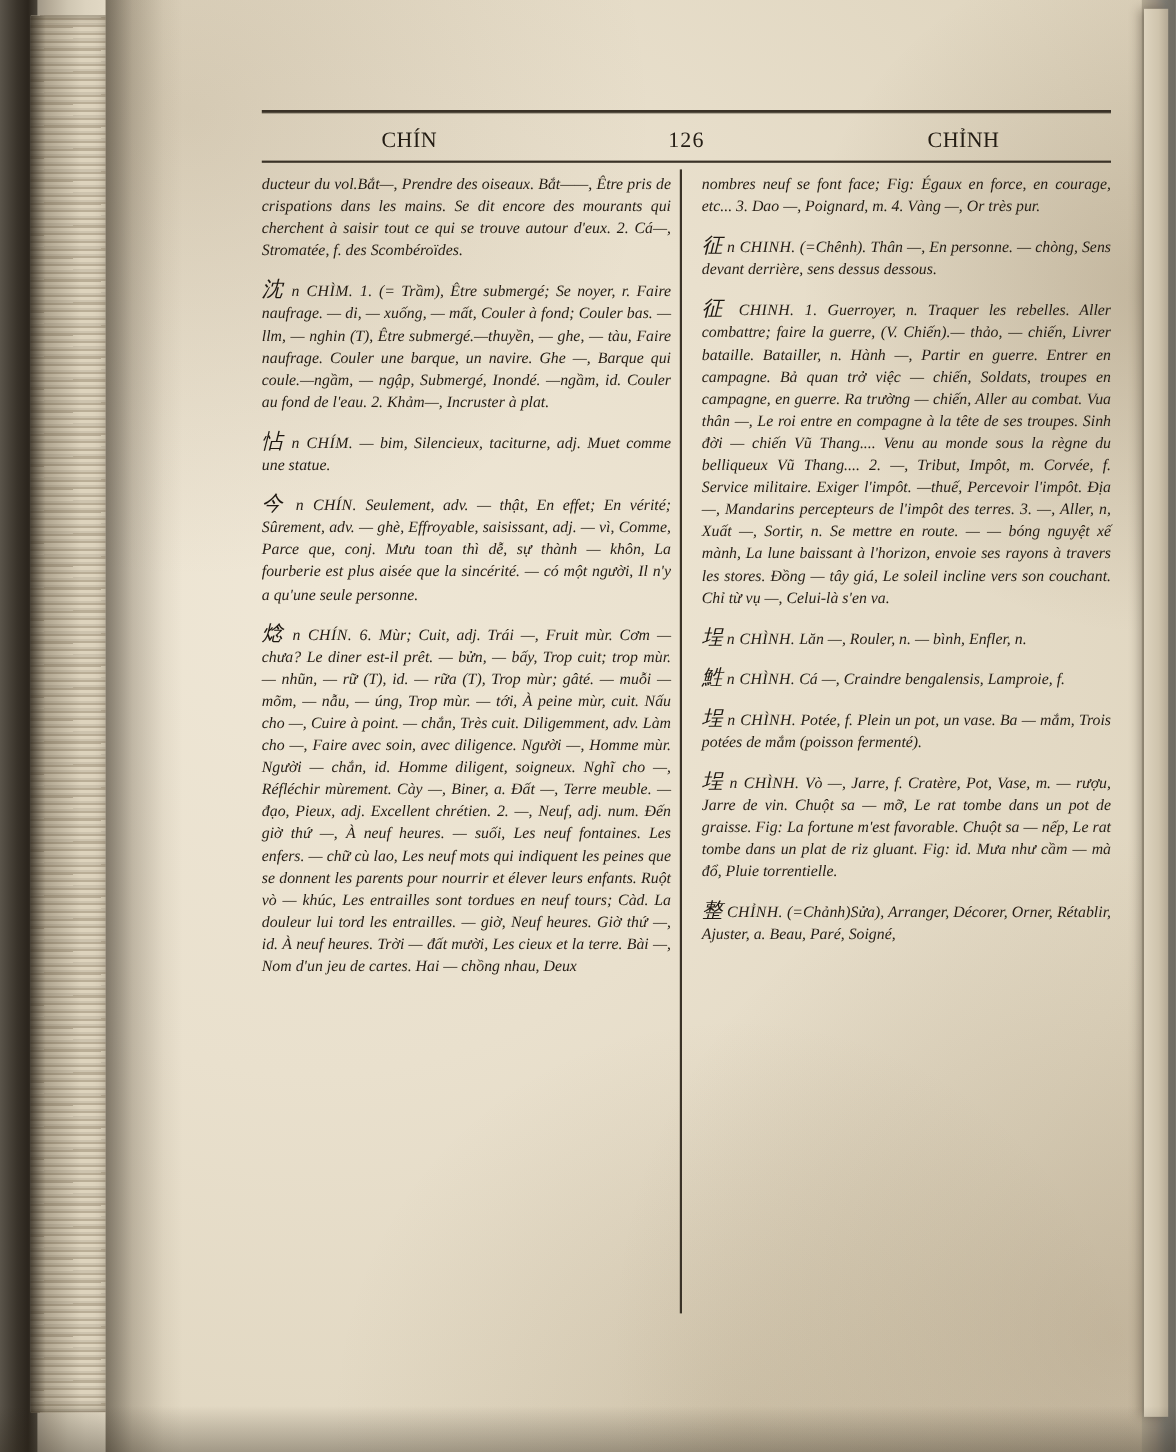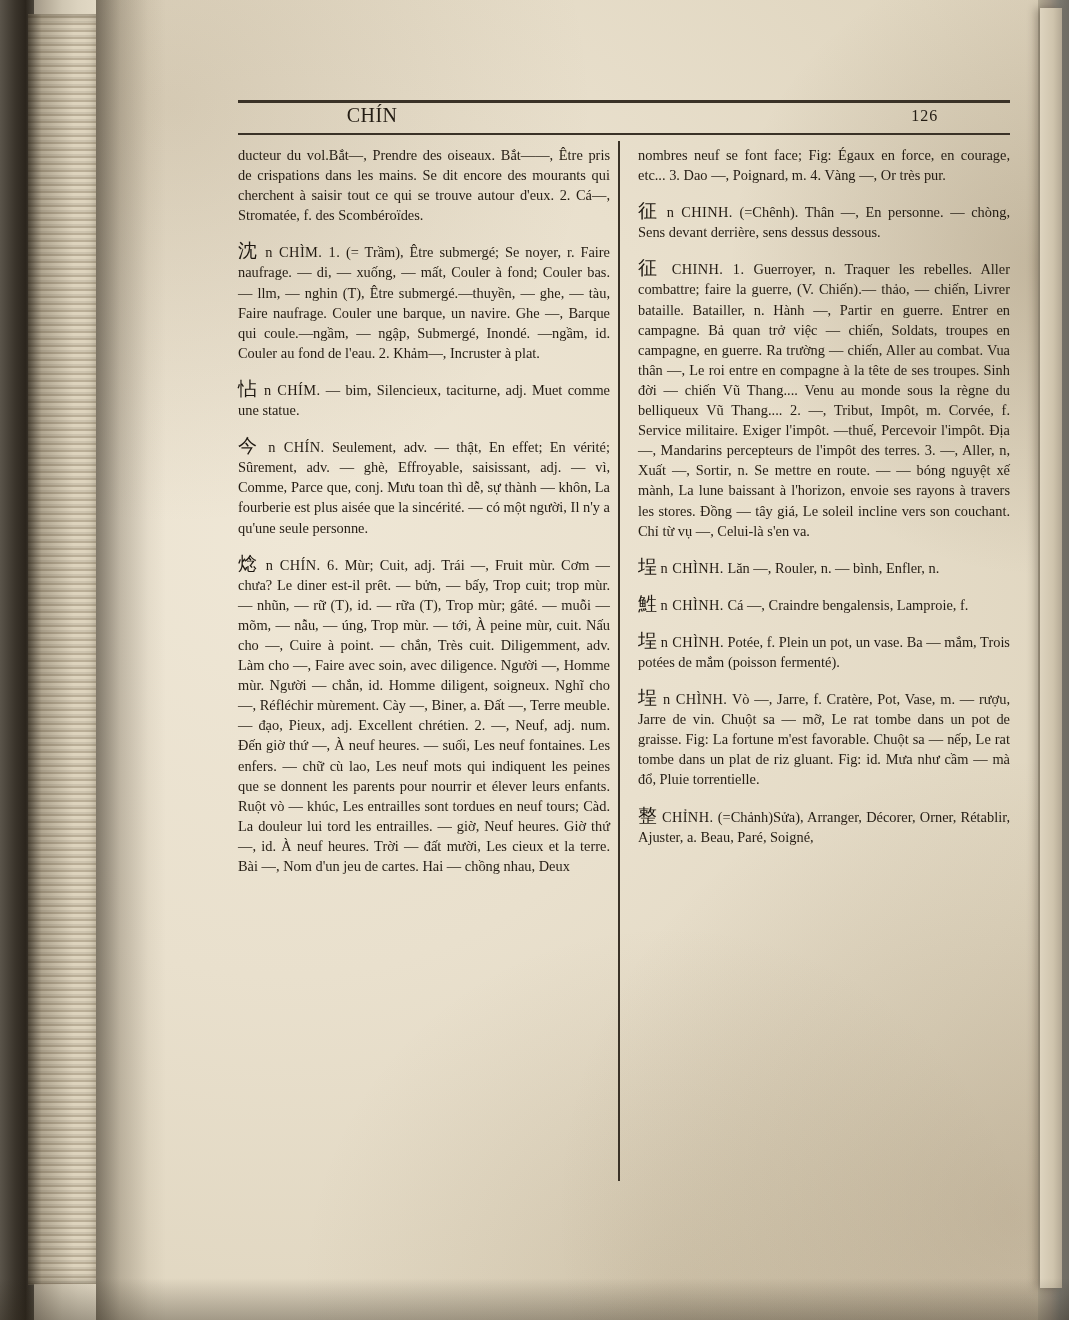--- a/index.html
+++ b/index.html
@@ -109,47 +109,48 @@
     left: 238px; top: 100px;
     width: 772px;
   }
   .header-rule-top {
     border-top: 2px solid #3a3227;
     border-bottom: 1px solid #3a3227;
     height: 0;
   }
   .running-head {
     display: flex;
-    align-items: center;
+    align-items: flex-start;
     justify-content: space-between;
-    padding: 1px 10px 4px 10px;
+    padding: 14px 10px 4px 10px;
     font-size: 20px;
     letter-spacing: 1px;
     color: #241d14;
   }
   .running-head .rh-left { width: 33%; text-align: center; }
-  .running-head .rh-center { width: 20%; text-align: center; font-size: 16px;}
+  .running-head .rh-center { width: 20%; text-align: center; font-size: 20px;}
   .running-head .rh-right { width: 33%; text-align: center; }
   .header-rule-bot {
     border-bottom: 2px solid #3a3227;
     height: 2px;
   }
 
   .columns {
     display: flex;
     margin-top: 10px;
     position: relative;
   }
   .col {
     width: 375px;
     font-size: 14.4px;
     line-height: 1.395;
     color: #241c13;
     text-align: justify;
     hyphens: manual;
+    font-style: italic;
   }
   .col.left { padding-right: 12px; }
   .col.right { padding-left: 16px; }
   .col-rule {
     position: absolute;
     left: 380px; top: -4px;
     width: 2px; height: 1040px;
     background: #3a3227;
   }
   .entry { margin: 0 0 0 0; text-indent: 0; }
@@ -175,20 +176,21 @@
   <div class="gutter"></div>
   <div class="right-sliver"></div>
   <div class="right-page"></div>
 
   <div class="text-block">
 
     <div class="header-rule-top"></div>
     <div class="running-head">
       <div class="rh-left hw">CHÍN</div>
       <div class="rh-center">126</div>
+      <div class="rh-right hw">CHỈNH</div>
     </div>
     <div class="header-rule-bot"></div>
 
     <div class="columns">
       <div class="col-rule"></div>
 
       <div class="col left">
         <p class="entry p-cont">ducteur du vol.Bắt—, Prendre des oiseaux. Bắt——, Être pris de crispations dans les mains. Se dit encore des mourants qui cherchent à saisir tout ce qui se trouve autour d'eux. 2. Cá—, Stromatée, f. des Scombéroïdes.</p>
 
 

